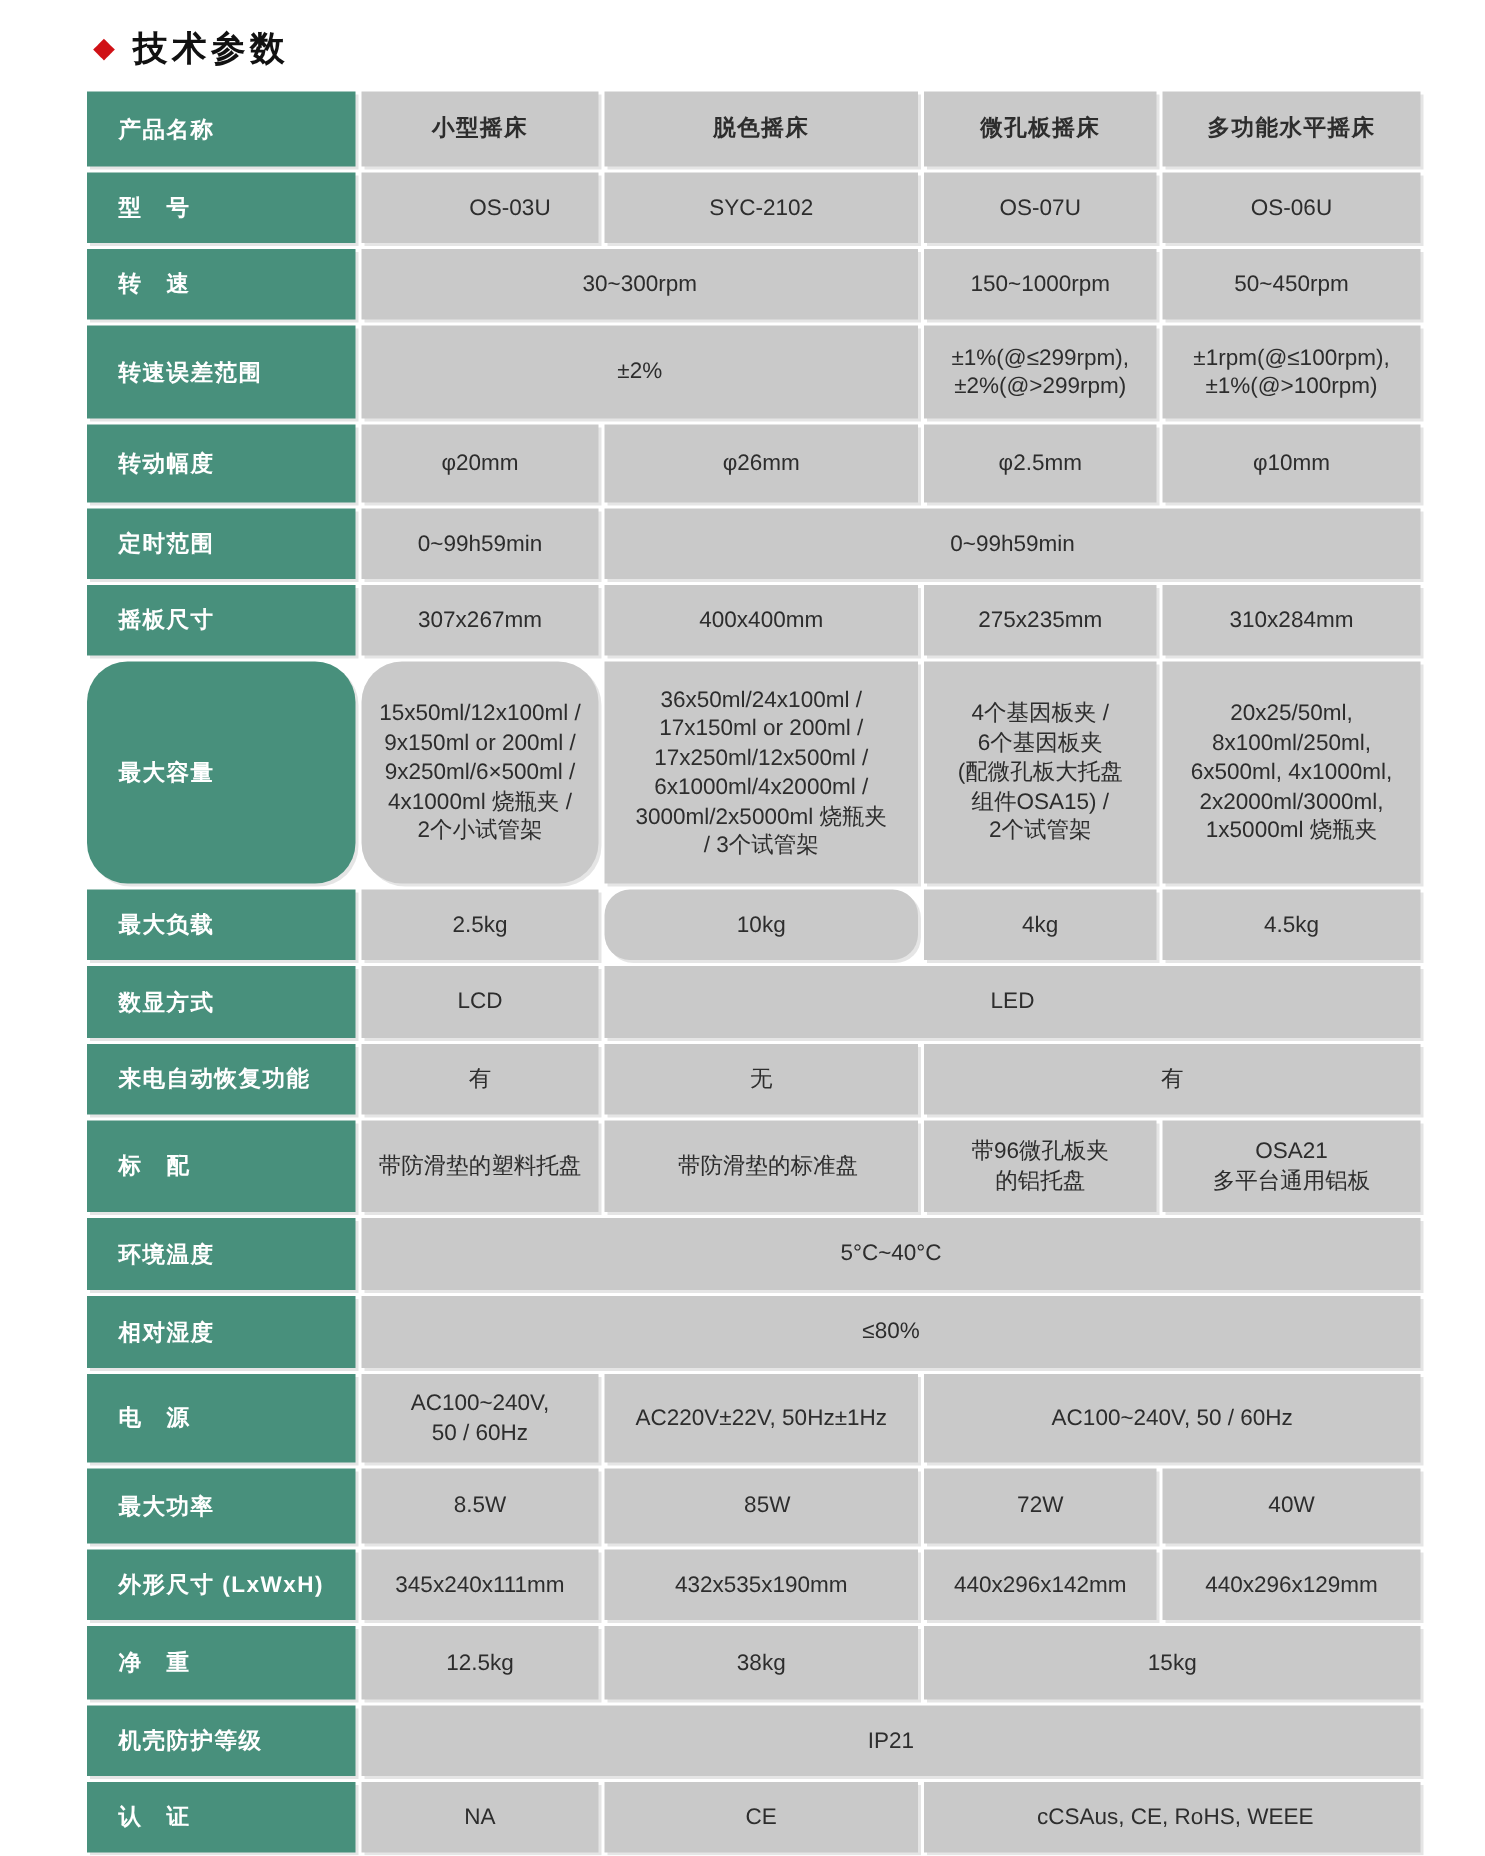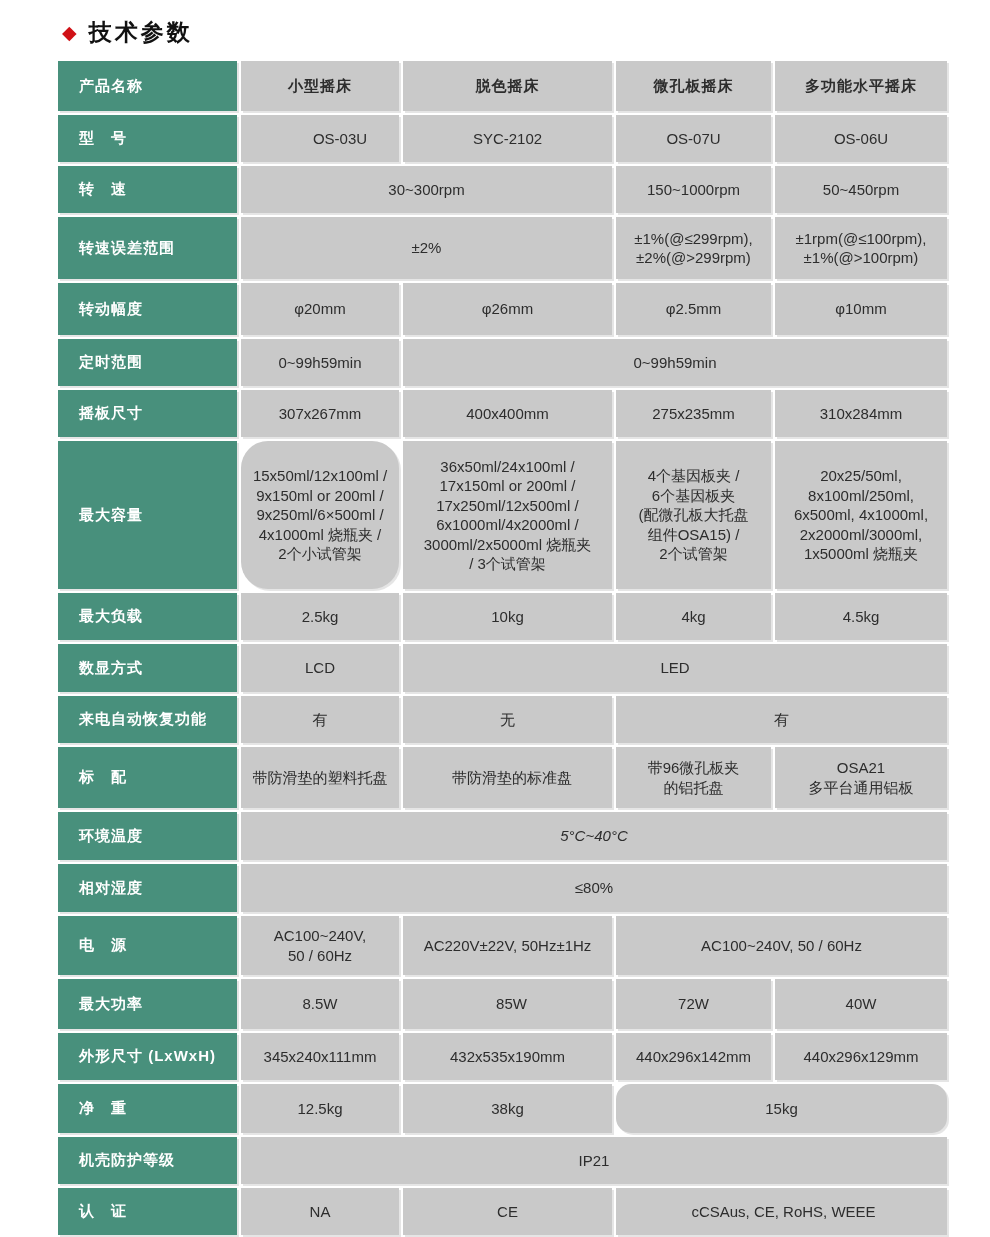--- a/index.html
+++ b/index.html
@@ -130,21 +130,21 @@
         <div class="data-cell" style="grid-column: span 3; min-height: 47px;">0~99h59min</div>
       </div>
       <div class="spec-row">
         <div class="label-cell" style="min-height: 47px;">摇板尺寸</div>
         <div class="data-cell" style="min-height: 47px;">307x267mm</div>
         <div class="data-cell" style="min-height: 47px;">400x400mm</div>
         <div class="data-cell" style="min-height: 47px;">275x235mm</div>
         <div class="data-cell" style="min-height: 47px;">310x284mm</div>
       </div>
       <div class="spec-row">
-        <div class="label-cell" style="min-height: 148px;">最大容量</div>
+        <div class="label-cell" style="min-height: 148px; border-radius: 27px;">最大容量</div>
         <div class="data-cell" style="min-height: 148px; border-radius: 27px;">15x50ml/12x100ml /
 9x150ml or 200ml /
 9x250ml/6×500ml /
 4x1000ml 烧瓶夹 /
 2个小试管架</div>
         <div class="data-cell" style="min-height: 148px;">36x50ml/24x100ml /
 17x150ml or 200ml /
 17x250ml/12x500ml /
 6x1000ml/4x2000ml /
 3000ml/2x5000ml 烧瓶夹
@@ -156,21 +156,21 @@
 2个试管架</div>
         <div class="data-cell" style="min-height: 148px;">20x25/50ml,
 8x100ml/250ml,
 6x500ml, 4x1000ml,
 2x2000ml/3000ml,
 1x5000ml 烧瓶夹</div>
       </div>
       <div class="spec-row">
         <div class="label-cell" style="min-height: 47px;">最大负载</div>
         <div class="data-cell" style="min-height: 47px;">2.5kg</div>
-        <div class="data-cell" style="min-height: 47px;">10kg</div>
+        <div class="data-cell" style="min-height: 47px; border-radius: 17px;">10kg</div>
         <div class="data-cell" style="min-height: 47px;">4kg</div>
         <div class="data-cell" style="min-height: 47px;">4.5kg</div>
       </div>
       <div class="spec-row">
         <div class="label-cell" style="min-height: 48px;">数显方式</div>
         <div class="data-cell" style="min-height: 48px;">LCD</div>
         <div class="data-cell" style="grid-column: span 3; min-height: 48px;">LED</div>
       </div>
       <div class="spec-row">
         <div class="label-cell" style="min-height: 47px;">来电自动恢复功能</div>
@@ -182,21 +182,21 @@
         <div class="label-cell" style="min-height: 61px;">标　配</div>
         <div class="data-cell" style="min-height: 61px;">带防滑垫的塑料托盘</div>
         <div class="data-cell" style="min-height: 61px; padding-left: 17px;">带防滑垫的标准盘</div>
         <div class="data-cell" style="min-height: 61px;">带96微孔板夹
 的铝托盘</div>
         <div class="data-cell" style="min-height: 61px;">OSA21
 多平台通用铝板</div>
       </div>
       <div class="spec-row">
         <div class="label-cell" style="min-height: 48px;">环境温度</div>
-        <div class="data-cell" style="grid-column: span 4; min-height: 48px; font-style: italic;">5°C~40°C</div>
+        <div class="data-cell" style="grid-column: span 4; min-height: 48px;">5°C~40°C</div>
       </div>
       <div class="spec-row">
         <div class="label-cell" style="min-height: 48px;">相对湿度</div>
         <div class="data-cell" style="grid-column: span 4; min-height: 48px;">≤80%</div>
       </div>
       <div class="spec-row">
         <div class="label-cell" style="min-height: 59px;">电　源</div>
         <div class="data-cell" style="min-height: 59px;">AC100~240V,
 50 / 60Hz</div>
         <div class="data-cell" style="min-height: 59px;">AC220V±22V, 50Hz±1Hz</div>
@@ -213,21 +213,21 @@
         <div class="label-cell" style="min-height: 47px;">外形尺寸 (LxWxH)</div>
         <div class="data-cell" style="min-height: 47px;">345x240x111mm</div>
         <div class="data-cell" style="min-height: 47px;">432x535x190mm</div>
         <div class="data-cell" style="min-height: 47px;">440x296x142mm</div>
         <div class="data-cell" style="min-height: 47px;">440x296x129mm</div>
       </div>
       <div class="spec-row">
         <div class="label-cell" style="min-height: 49px;">净　重</div>
         <div class="data-cell" style="min-height: 49px;">12.5kg</div>
         <div class="data-cell" style="min-height: 49px;">38kg</div>
-        <div class="data-cell" style="grid-column: span 2; min-height: 49px; border-radius: 15px;">15kg</div>
+        <div class="data-cell" style="grid-column: span 2; min-height: 49px;">15kg</div>
       </div>
       <div class="spec-row">
         <div class="label-cell" style="min-height: 47px;">机壳防护等级</div>
         <div class="data-cell" style="grid-column: span 4; min-height: 47px;">IP21</div>
       </div>
       <div class="spec-row">
         <div class="label-cell" style="min-height: 47px;">认　证</div>
         <div class="data-cell" style="min-height: 47px;">NA</div>
         <div class="data-cell" style="min-height: 47px;">CE</div>
         <div class="data-cell" style="grid-column: span 2; min-height: 47px; padding-left: 12px;">cCSAus, CE, RoHS, WEEE</div>

